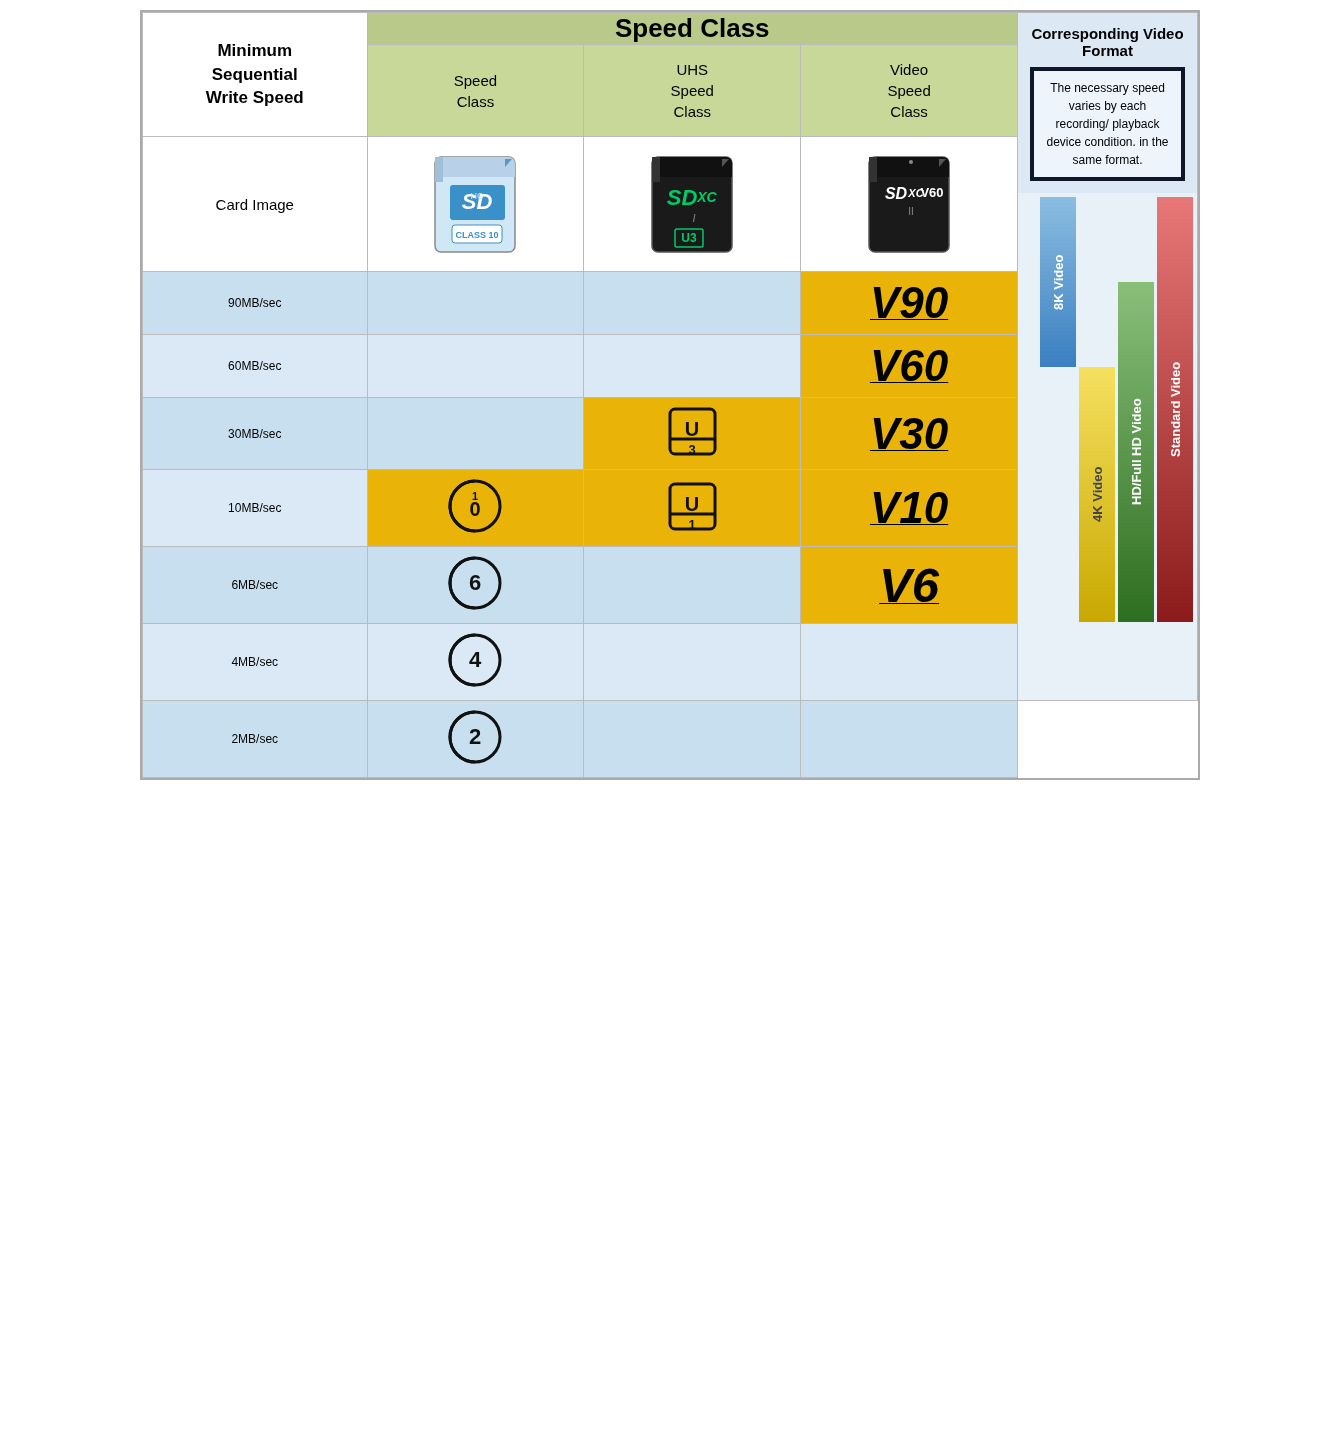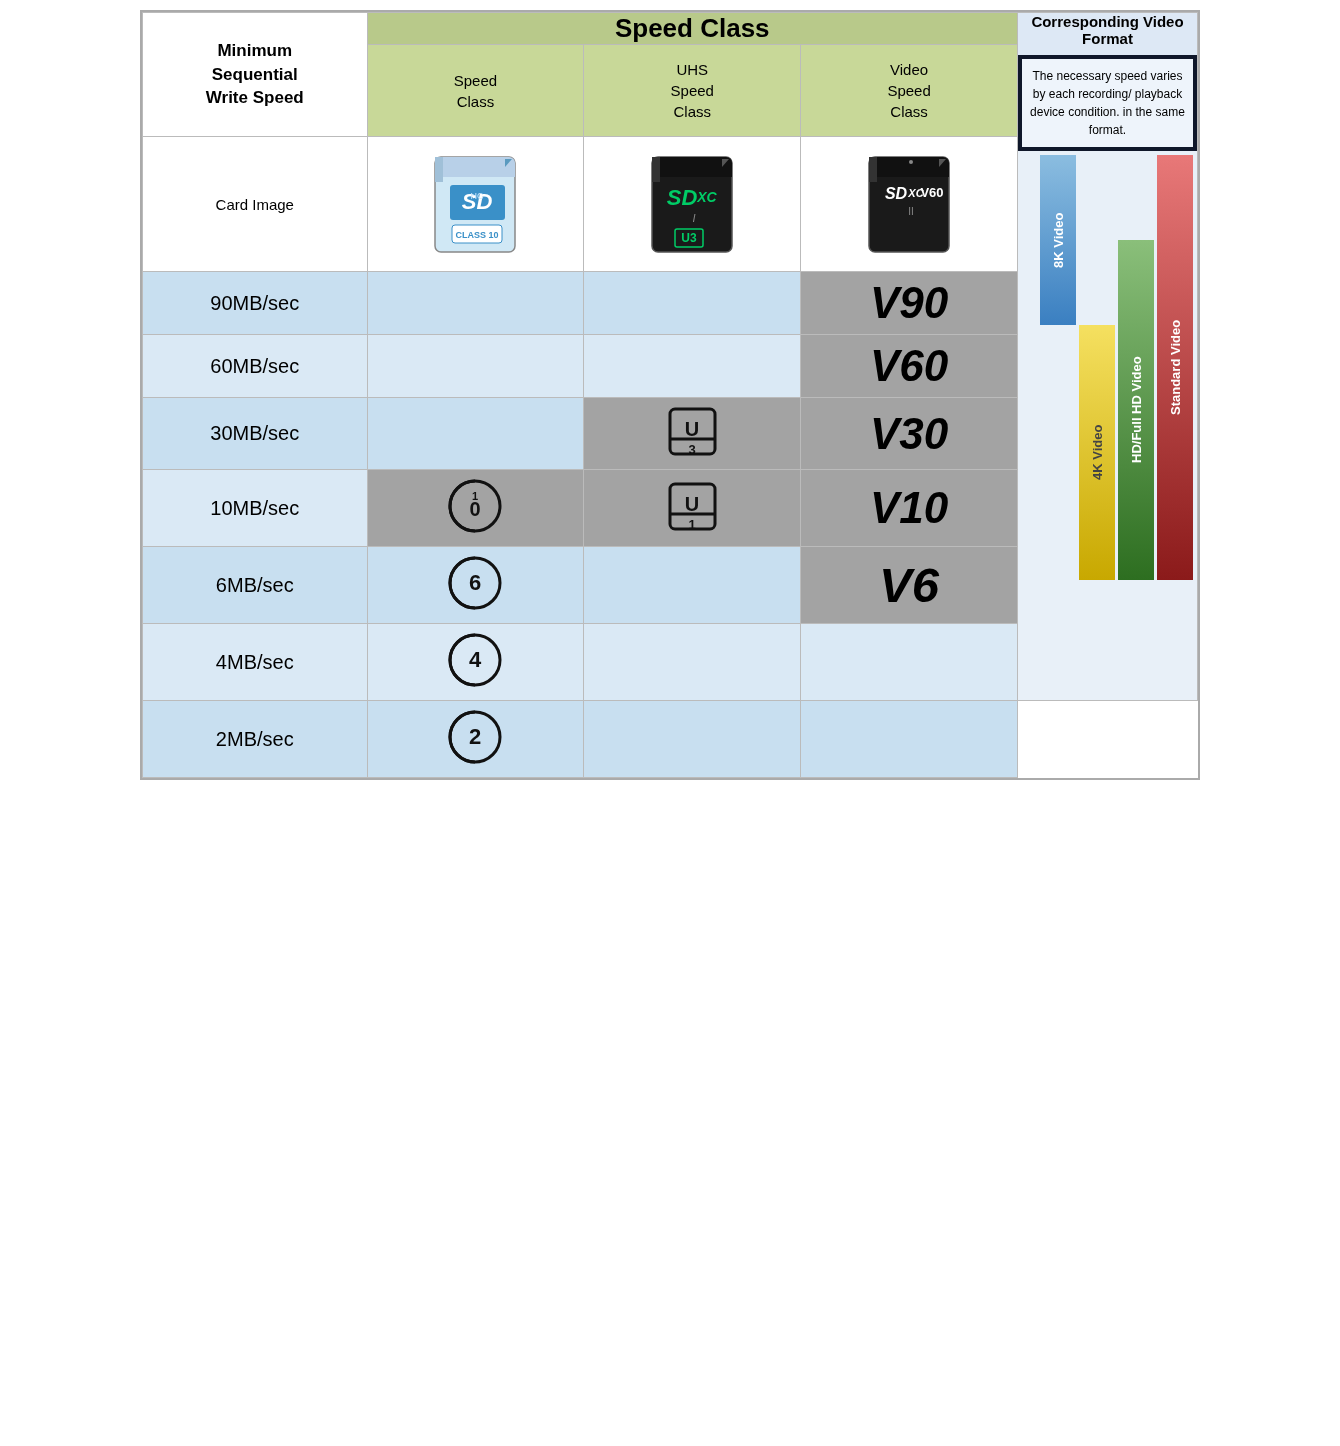--- a/index.html
+++ b/index.html
@@ -18,21 +18,21 @@
     table {
       width: 100%;
       border-collapse: collapse;
     }
     td, th {
       border: 1px solid #bbb;
       text-align: center;
       vertical-align: middle;
       padding: 6px 4px;
     }
-    .row-bg-green-light { background: #a3a3a3; }
+    .row-bg-green-light { background: #eab308; text-decoration: underline; }
 
     
     .speed-class-header {
       background: #b8c98a;
       font-size: 26px;
       font-weight: bold;
       text-align: center;
       padding: 0;
     }
     .sub-header-cell {
@@ -49,21 +49,21 @@
       line-height: 1.4;
       padding: 16px 8px;
     }
     .card-image-cell {
       font-size: 15px;
       background: #fff;
       padding: 12px 6px;
     }
     
     .speed-label {
-      font-size: 20px;
+      font-size: 12px;
       font-weight: normal;
     }
     
     .row-blue1 { background: #c8dff0; }
     .row-blue2 { background: #dae9f5; }
   </style>
 </head>
 <body>
 
 <div class="table-wrapper">
@@ -72,21 +72,21 @@
     <tbody>
         <tr>
       <td rowspan="2" class="min-write-header">
         <strong>Minimum<br>Sequential<br>Write Speed</strong>
       </td>
       <td colspan="3" class="speed-class-header">
         <span>Speed Class</span>
       </td>
       <td rowspan="9" style="width:180px; padding:0; vertical-align:top; background:#e8f0f8; border:1px solid #bbb;">
             <div style="height: 100%; display: flex; flex-direction: column;">
-              <div style="background: rgb(221, 232, 245);">
+              <div style="padding: 12px; background: rgb(221, 232, 245);">
                 <div style="font-weight:bold;font-size:15px;margin-bottom:8px;">Corresponding Video Format</div>
                 <div style="border:4px solid #0f172a;background:#eef4fb;padding:8px;font-size:12px;line-height:1.5;">The necessary speed varies by each recording/ playback device condition. in the same format.</div>
               </div>
               <div style="display: flex; flex-direction: row; align-items: flex-start; justify-content: flex-end; padding: 4px 4px 4px 0px; flex: 1 1 0%; gap: 3px;">
                 <div style="writing-mode: vertical-rl; transform: rotate(180deg); background: linear-gradient(to top, rgb(139, 189, 224), rgb(58, 127, 193)); color: white; font-weight: bold; font-size: 13px; padding: 8px 6px; width: 36px; text-align: center; height: 170px; display: flex; align-items: center; justify-content: center;">8K Video</div>
                 <div style="writing-mode: vertical-rl; transform: rotate(180deg); background: linear-gradient(to top, rgb(245, 224, 96), rgb(200, 168, 0)); color: rgb(68, 68, 68); font-weight: bold; font-size: 13px; padding: 8px 6px; width: 36px; text-align: center; height: 255px; display: flex; align-items: center; justify-content: center; align-self: flex-end;">4K Video</div>
                 <div style="writing-mode: vertical-rl; transform: rotate(180deg); background: linear-gradient(to top, rgb(138, 191, 122), rgb(45, 110, 32)); color: white; font-weight: bold; font-size: 13px; padding: 8px 6px; width: 36px; text-align: center; height: 340px; display: flex; align-items: center; justify-content: center; align-self: flex-end;">HD/Full HD Video</div>
                 <div style="writing-mode: vertical-rl; transform: rotate(180deg); background: linear-gradient(to top, rgb(232, 120, 120), rgb(139, 26, 26)); color: white; font-weight: bold; font-size: 13px; padding: 8px 6px; width: 36px; text-align: center; height: 425px; display: flex; align-items: center; justify-content: center; align-self: flex-end;">Standard Video</div>
               </div>
             </div>

